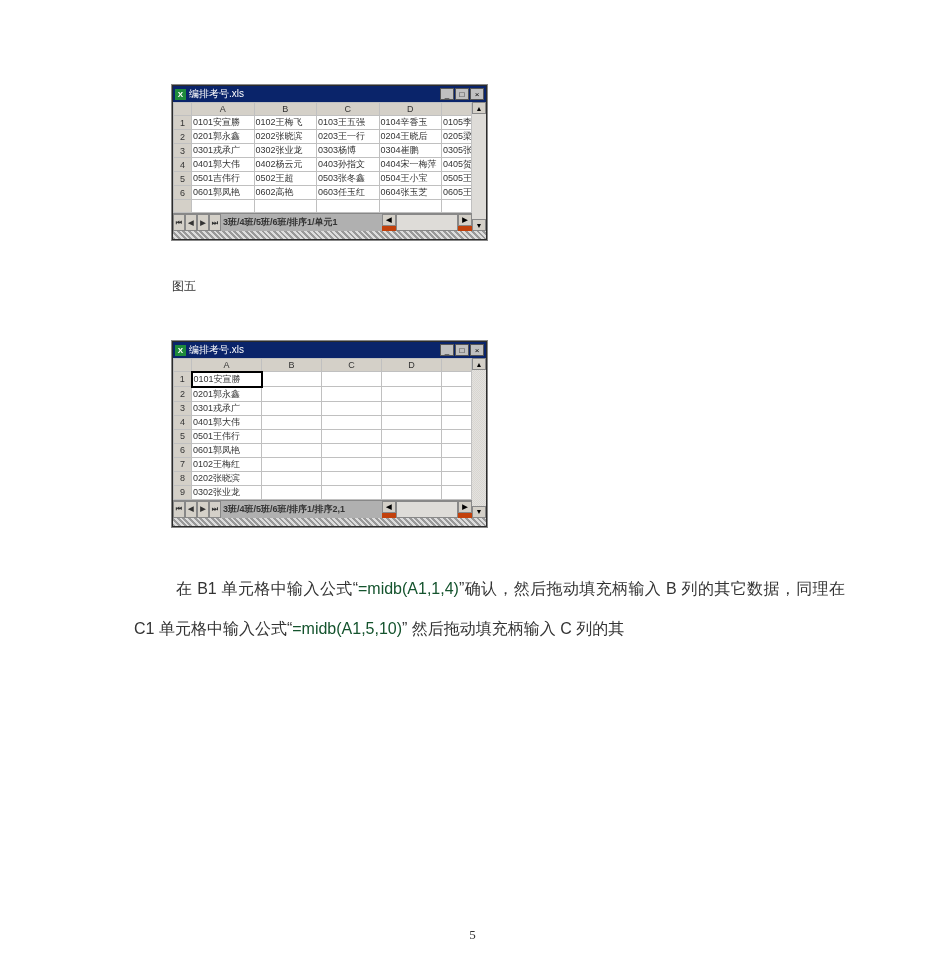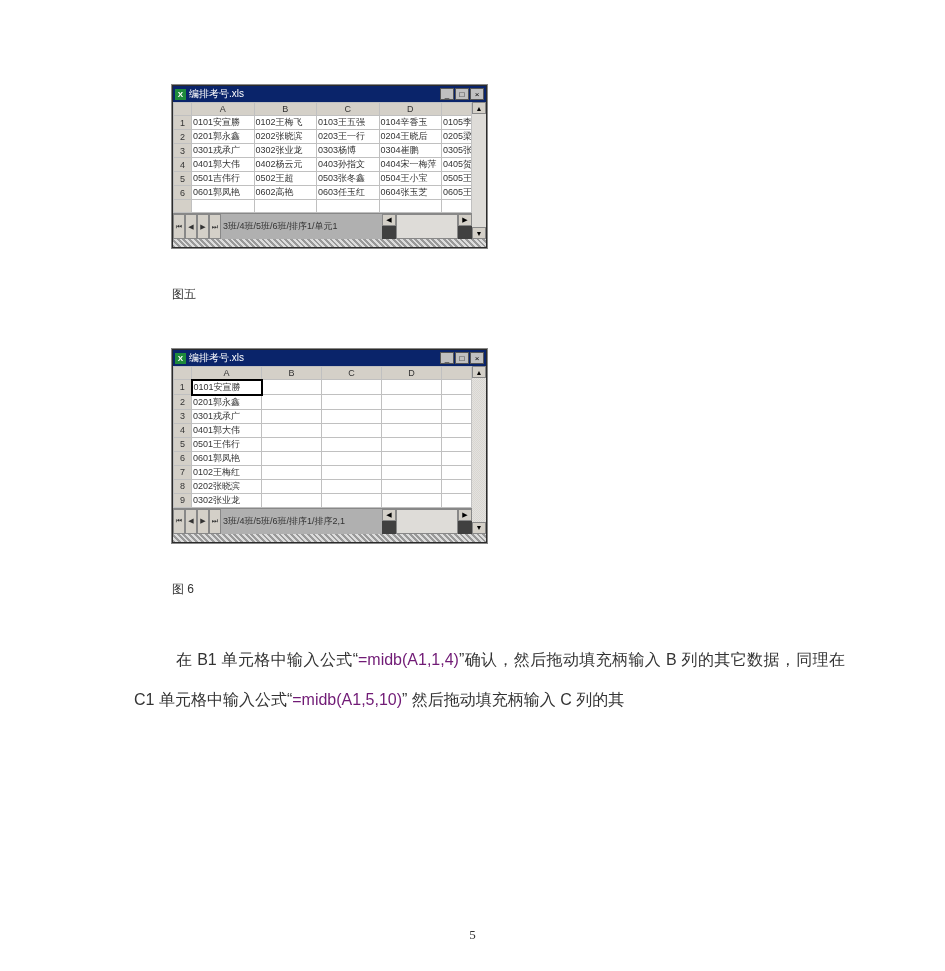--- a/index.html
+++ b/index.html
@@ -123,26 +123,27 @@
     align-items: center;
     justify-content: center;
     font-size: 7px;
     color: #000;
   }
   .vscroll .track {
     flex: 1;
     background: repeating-conic-gradient(#d4d0c8 0% 25%, #e8e8e8 0% 50%) 0/2px 2px;
   }
   .tabbar {
-    height: 26px;
+    height: 18px;
     display: flex;
     align-items: stretch;
     font-size: 9px;
-    background: #404040;
+    background: #c2410c;
     border-top: 1px solid #888;
+    font-weight: bold;
   }
   .tabbar .navbtn {
     width: 12px;
     border: 1px solid #888;
     background: #d4d0c8;
     display: flex;
     align-items: center;
     justify-content: center;
     font-size: 7px;
   }
@@ -188,21 +189,21 @@
     margin: 42px 0 0 34px;
     font-size: 16px;
     line-height: 2.5;
     text-align: justify;
     padding-right: 0;
   }
   .bodytext .indent {
     display: inline-block;
     width: 2.6em;
   }
-  .red { color: #701a75; }
+  .red { color: #14532d; }
   .pgnum {
     position: absolute;
     left: 0;
     right: 0;
     bottom: 28px;
     text-align: center;
     font-size: 13px;
     color: #333;
     font-family: "Times New Roman", serif;
   }
@@ -444,21 +445,20 @@
       </div>
       <div class="vscroll">
         <span class="scrollbtn">▲</span>
         <span class="track"></span>
         <span class="scrollbtn">▼</span>
       </div>
     </div>
     <div class="hatching"></div>
   </div>
 
-  <div class="caption">图 6</div>
 
 
   <div class="bodytext">
     <span class="indent"></span><span>在 B1 单元格中输入公式“</span><span class="red">=midb(A1,1,4)</span><span>”确认，然后拖动填充柄输入 B 列的其它数据，同理在 C1 单元格中输入公式“</span><span class="red">=midb(A1,5,10)</span><span>”  然后拖动填充柄输入 C 列的其</span>
   </div>
 
 </div>
 
 <div class="pgnum">5</div>
 

